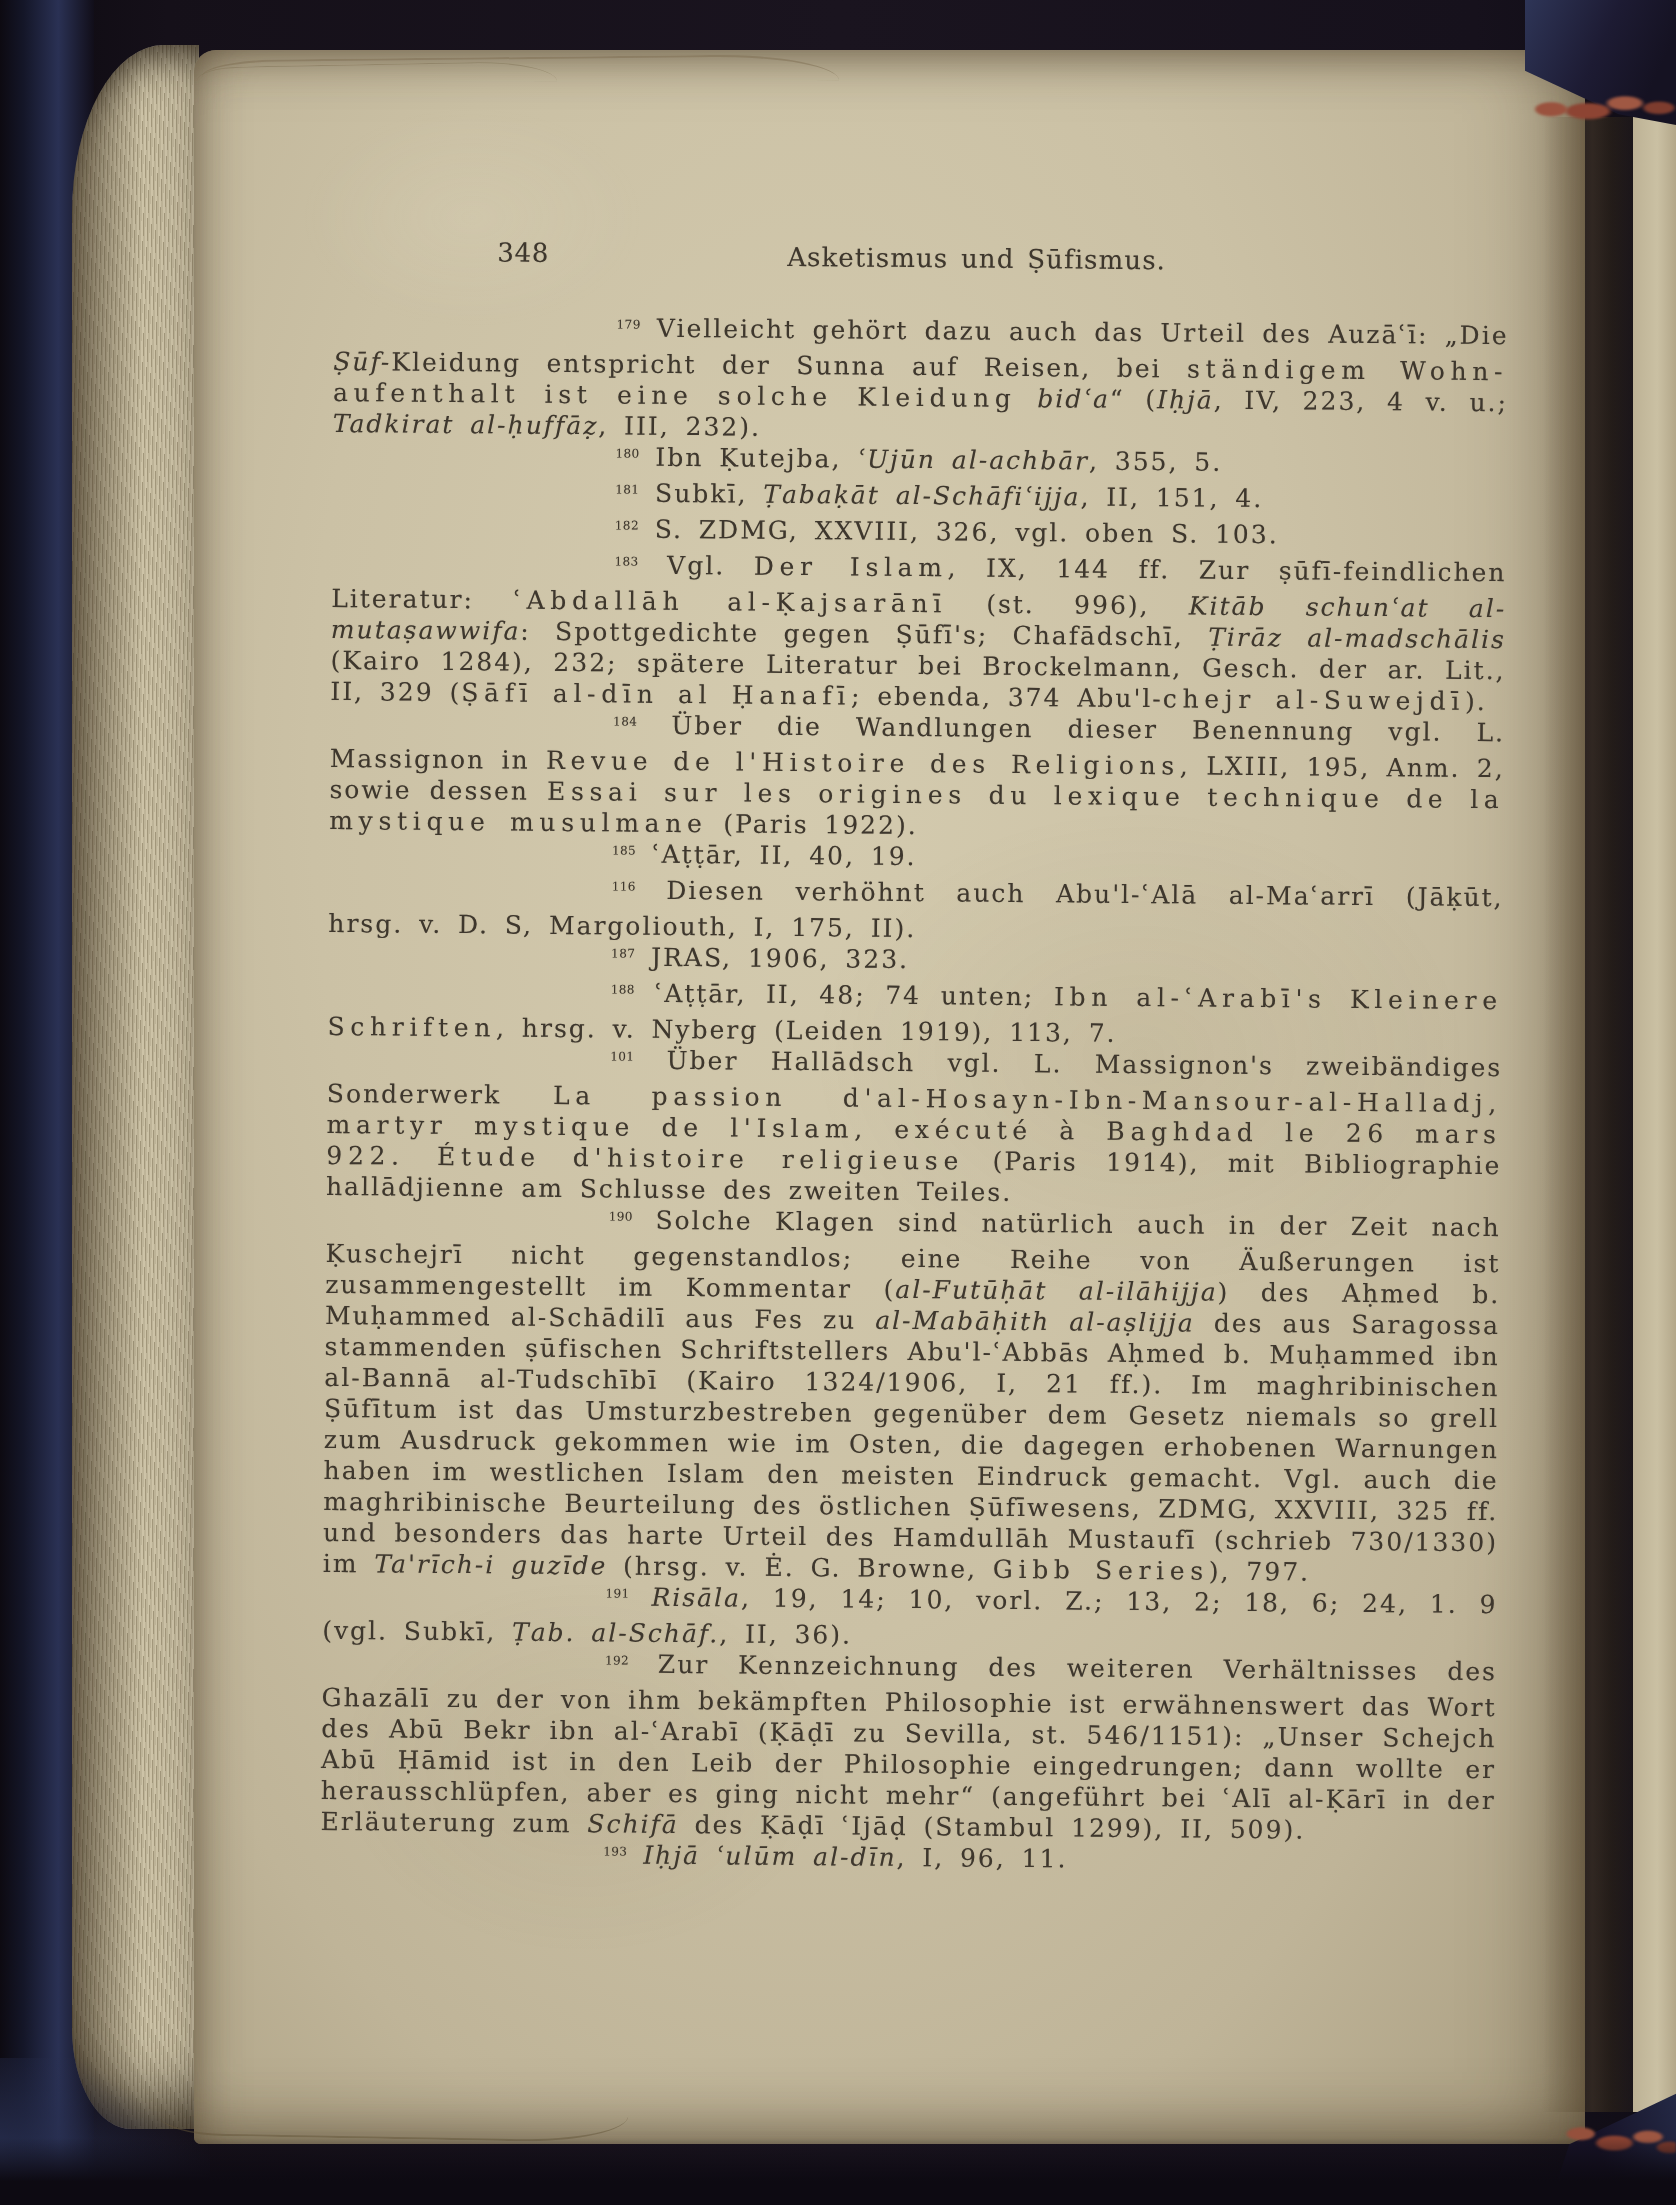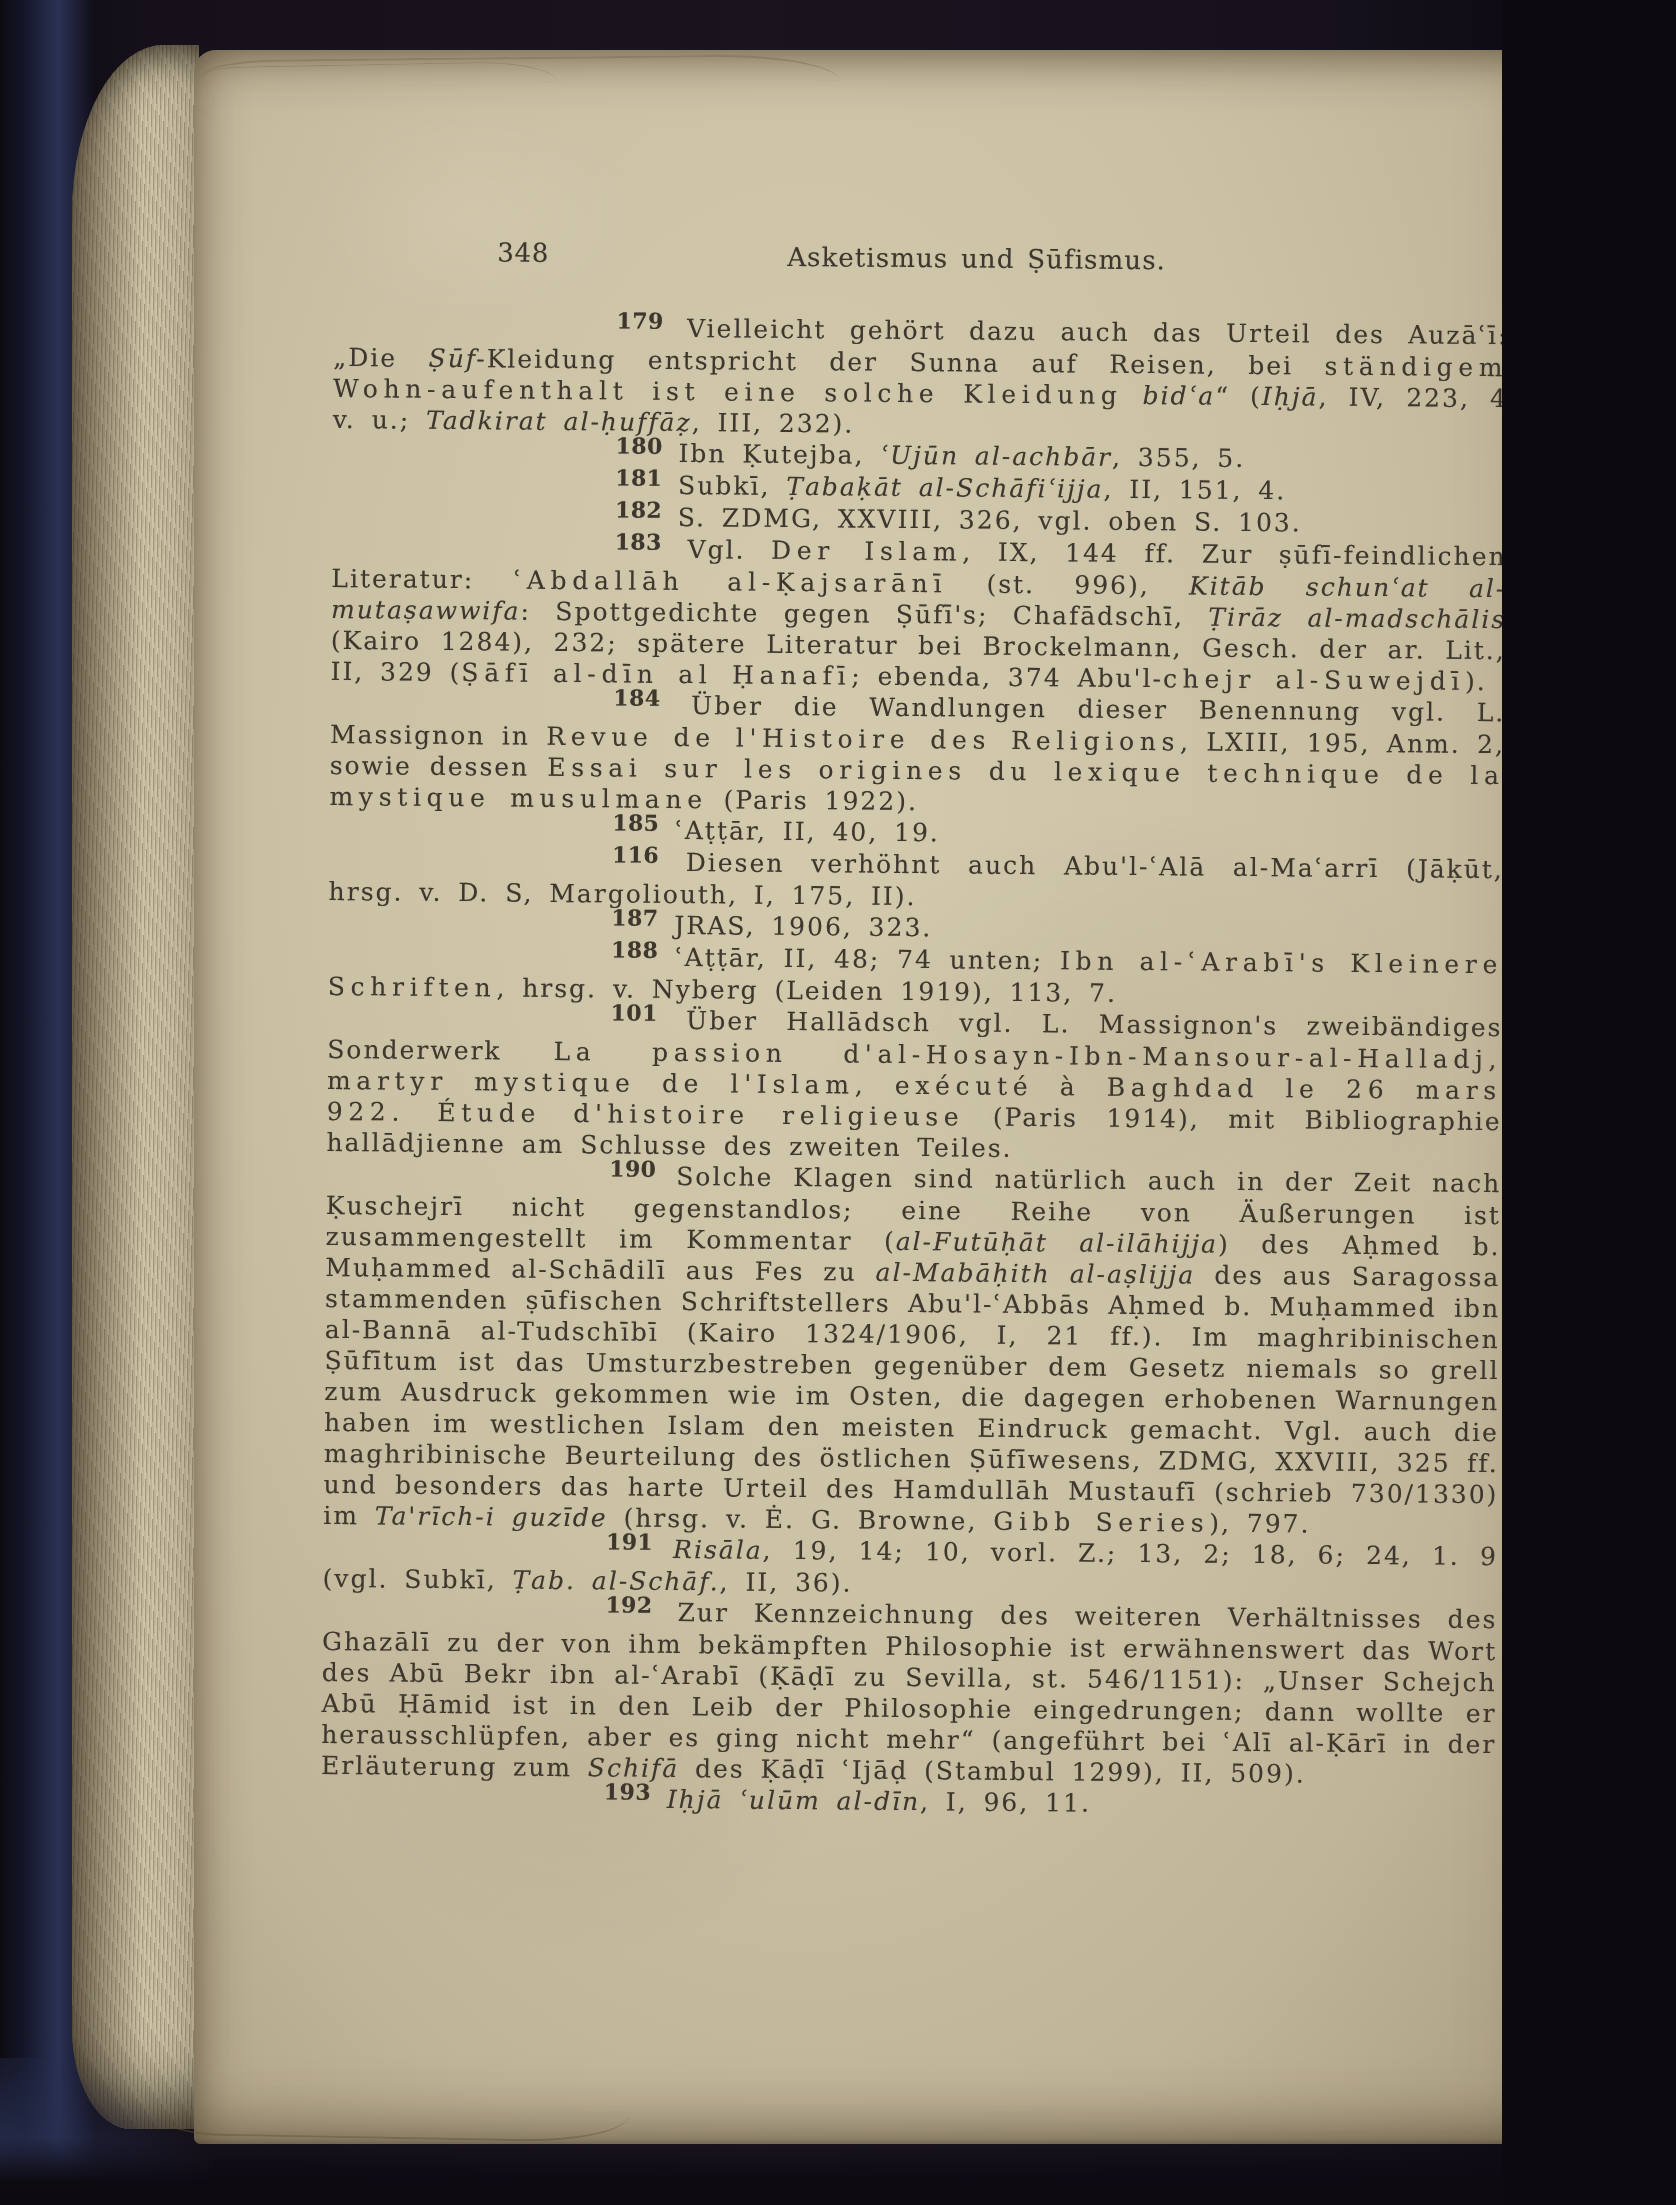--- a/index.html
+++ b/index.html
@@ -1,16 +1,16 @@
 <!DOCTYPE html>
 <html style="font-size:13.4px"><head>
 <meta charset="utf-8">
 <style>
   html,body{margin:0;padding:0;background:#0c0a10;}
-  .stage{position:relative;width:1502px;height:2205px;overflow:hidden;
+  .stage{position:relative;width:1676px;height:2205px;overflow:hidden;
          font-family:"DejaVu Serif","Liberation Serif",serif;}
   .backdrop{position:absolute;inset:0;
     background:linear-gradient(90deg,#0d0a11 0%,#151019 10%,#1a141f 50%,#16111c 88%,#0f0c15 100%);}
   
   .spine-left{position:absolute;left:0;top:0;width:94px;height:2205px;
     background:linear-gradient(90deg,#0d0a11 0%,#141628 25%,#2a3154 62%,#110e19 100%);}
   
   .fore-edge{position:absolute;left:72px;top:45px;width:127px;height:2084px;
     border-radius:92px 0 0 59px / 168px 0 0 101px;
     background:
@@ -65,21 +65,21 @@
   .content{position:absolute;left:142px;top:0;width:1175px;transform:rotate(.5deg);
     transform-origin:0 0;color:#3e372d;text-shadow:0 0 0.8px rgba(62,55,45,.35);}
   .page-header{position:relative;margin-top:186px;height:35px;font-size:26px;}
   .page-num{position:absolute;left:163px;top:0;letter-spacing:0.8px;}
   .running-title{position:absolute;left:453px;top:1.7px;letter-spacing:1.1px;word-spacing:3.4px;}
   .fns{margin-top:39px;}
   .fn{margin:0;text-align:justify;text-indent:283px;font-size:25px;line-height:31px;
       letter-spacing:2px;word-spacing:5.9px;}
   .fn .it{font-style:italic;}
   .fn .sp{letter-spacing:5.7px;}
-  .fnnum{font-size:22px;position:relative;top:-8.4px;letter-spacing:0.4px;font-weight:bold;}
+  .fnnum{font-size:12px;position:relative;top:-8.4px;letter-spacing:0.4px;}
 </style>
 </head>
 <body>
 
 <div class="stage">
   <div class="backdrop"></div>
   <div class="spine-left"></div>
   <div class="fore-edge"></div>
   <div class="corner-bottom-left"></div>
 

